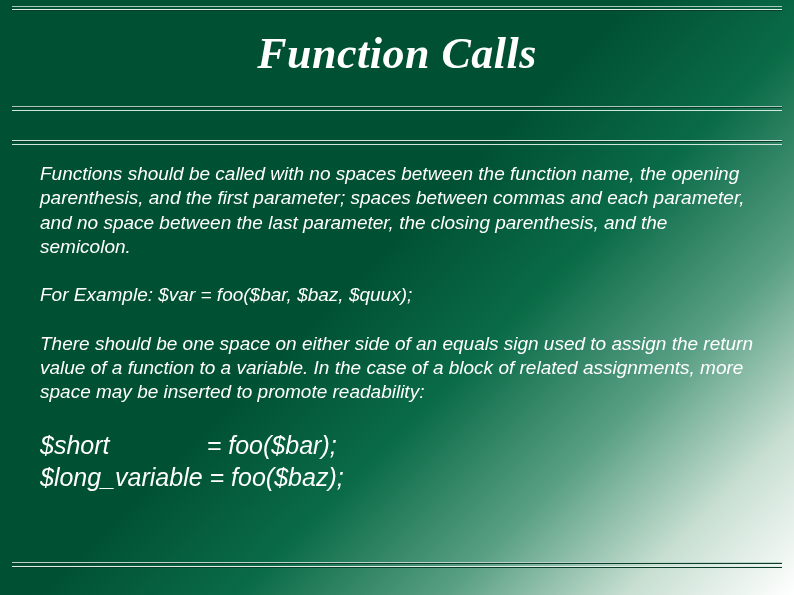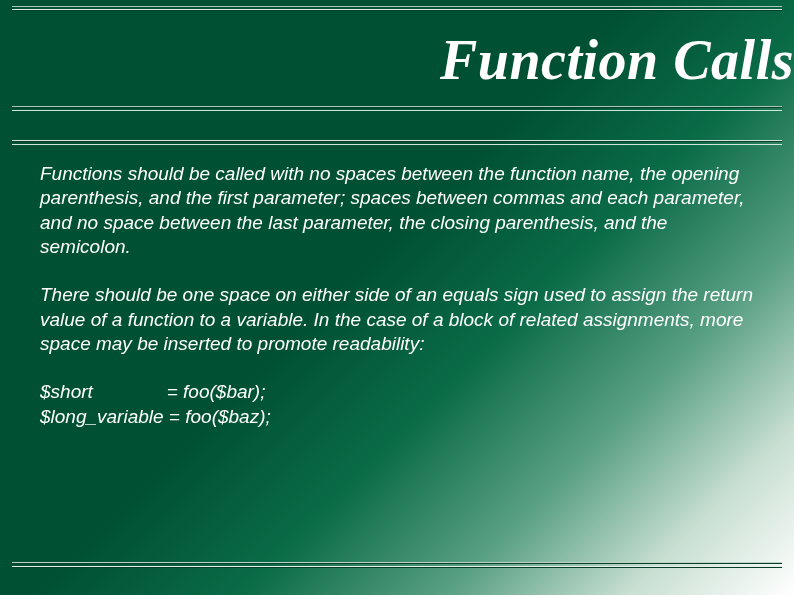--- a/index.html
+++ b/index.html
@@ -30,45 +30,45 @@
   .rule.r3a { top: 140px; border-top-color: #cfe6dc; border-bottom-color: #0c3d2b; }
   .rule.r3b { top: 144px; border-top-color: #d0e6dc; border-bottom: none; }
   .rule.r4a { top: 562px; border-top-color: #b8d4c7; border-bottom-color: #0c3d2b; }
   .rule.r4b { top: 566px; border-top-color: #dff0e8; border-bottom-color: #0c3d2b; }
 
   .title {
     position: absolute;
     top: 28px;
     left: 0;
     right: 0;
-    text-align: right;
+    text-align: center;
     color: #ffffff;
     font-family: "Times New Roman", Times, serif;
     font-style: italic;
     font-weight: bold;
-    font-size: 56px;
+    font-size: 44px;
     letter-spacing: 0.5px;
   }
   .content {
     position: absolute;
     top: 162px;
     left: 40px;
     right: 40px;
     color: #ffffff;
     font-size: 19px;
     line-height: 1.28;
     font-style: italic;
   }
   .content p {
     margin-bottom: 24px;
     font-weight: 400;
   }
   .content pre {
     font-family: Arial, Helvetica, sans-serif;
-    font-size: 19px;
+    font-size: 25px;
     white-space: pre;
     line-height: 1.28;
     margin-top: 12px;
   }
 </style>
 </head>
 <body>
 
 <div class="slide">
 
@@ -77,20 +77,21 @@
 
   <div class="title">Function Calls</div>
 
   <div class="rule r2a"></div>
   <div class="rule r2b"></div>
   <div class="rule r3a"></div>
   <div class="rule r3b"></div>
 
   <div class="content">
     <p>Functions should be called with no spaces between the function name, the opening parenthesis, and the first parameter; spaces between commas and each parameter, and no space between the last parameter, the closing parenthesis, and the semicolon.</p>
+    <p>For Example: $var = foo($bar, $baz, $quux);</p>
     <p>There should be one space on either side of an equals sign used to assign the return value of a function to a variable. In the case of a block of related assignments, more space may be inserted to promote readability:</p>
     <pre>$short              = foo($bar);
 $long_variable = foo($baz);</pre>
   </div>
 
   <div class="rule r4a"></div>
   <div class="rule r4b"></div>
 
 </div>
 

